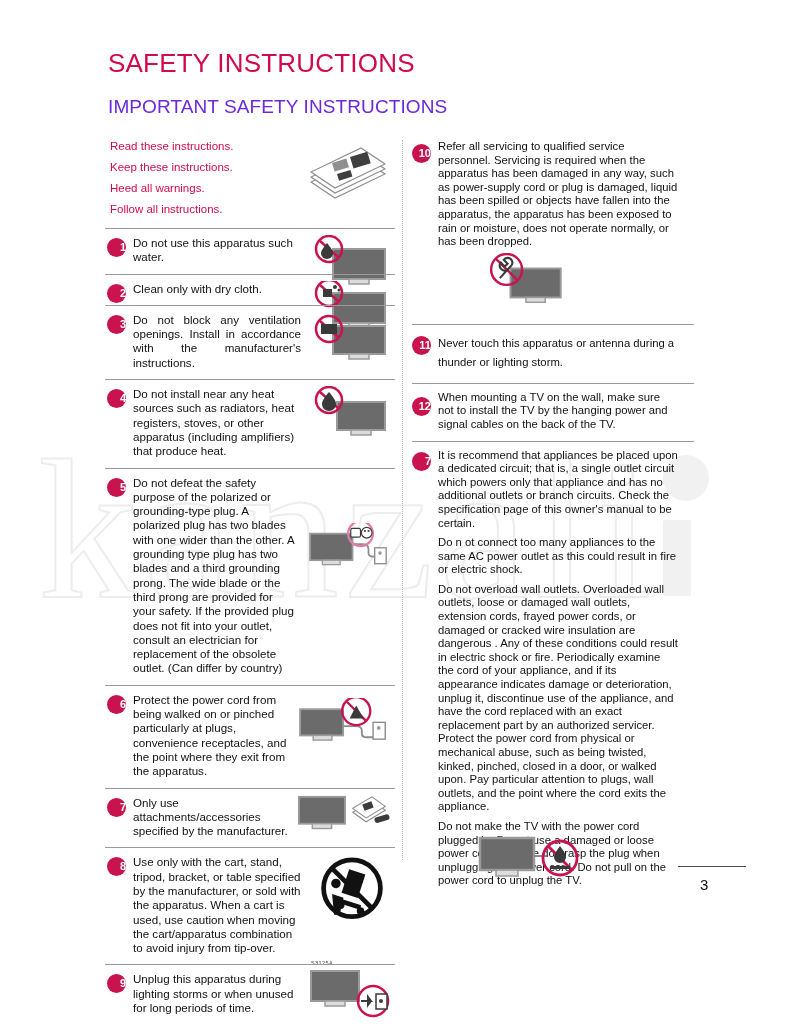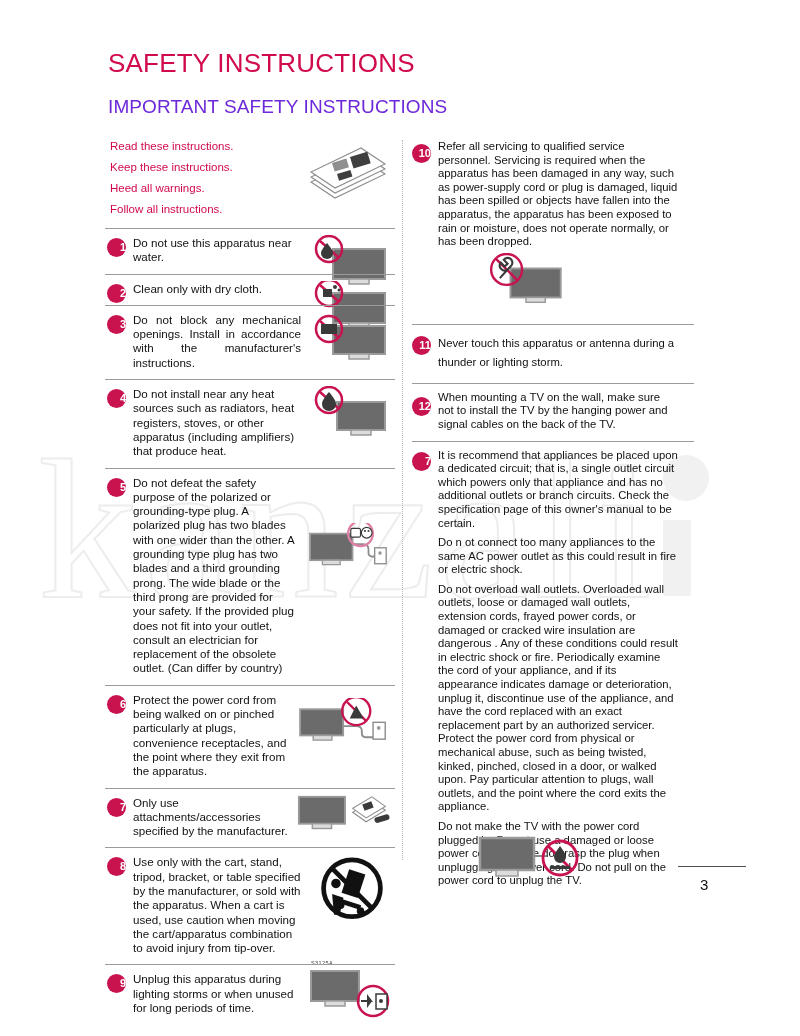--- a/index.html
+++ b/index.html
@@ -242,21 +242,21 @@
         </g>
         <g fill="#3f3f3f">
           <rect x="45" y="13" width="18" height="12" transform="rotate(-17 45 13)"></rect>
           <rect x="32" y="30" width="14" height="7" transform="rotate(-17 32 30)"></rect>
         </g>
       </svg>
     </div>
 
     <div class="item first">
       <div class="badge">1</div>
-      <div class="item-text">Do not use this apparatus near water.</div>
+      <div class="item-text">Do not use this apparatus such water.</div>
       <svg class="item-icon" viewBox="0 0 92 56">
         <rect x="30" y="14" width="52" height="30" fill="#6b6b6b" stroke="#9a9a9a" stroke-width="2"></rect>
         <rect x="46" y="44" width="20" height="5" fill="#dcdcdc" stroke="#9a9a9a" stroke-width="1.5"></rect>
         <circle cx="26" cy="14" r="13" fill="none" stroke="#c8134e" stroke-width="2.5"></circle>
         <path d="M17 6 L35 22" stroke="#c8134e" stroke-width="2.5"></path>
         <path d="M24 8 c-4 5 -6 8 -6 10 a6 6 0 0 0 12 0 c0 -2 -2 -5 -6 -10z" fill="#3a3a3a"></path>
       </svg>
     </div>
 
     <div class="item">
@@ -268,21 +268,21 @@
         <circle cx="26" cy="12" r="13" fill="none" stroke="#c8134e" stroke-width="2.5"></circle>
         <path d="M17 4 L35 20" stroke="#c8134e" stroke-width="2.5"></path>
         <path d="M20 8 h9 v8 h-9z" fill="#3a3a3a"></path>
         <circle cx="32" cy="6" r="2" fill="#3a3a3a"></circle>
         <circle cx="36" cy="9" r="1.5" fill="#3a3a3a"></circle>
       </svg>
     </div>
 
     <div class="item">
       <div class="badge">3</div>
-      <div class="item-text just">Do not block any mechanical openings. Install in accordance with the manufacturer's instructions.</div>
+      <div class="item-text just">Do not block any ventilation openings. Install in accordance with the manufacturer's instructions.</div>
       <svg class="item-icon" viewBox="0 0 92 56">
         <g stroke="#6b6b6b" stroke-width="2">
           <path d="M48 2 v8"></path>
             <path d="M60 2 v8"></path>
             <path d="M72 2 v8"></path>
         </g>
         <rect x="30" y="14" width="52" height="28" fill="#6b6b6b" stroke="#9a9a9a" stroke-width="2"></rect>
         <rect x="46" y="42" width="20" height="5" fill="#dcdcdc" stroke="#9a9a9a" stroke-width="1.5"></rect>
         <circle cx="26" cy="17" r="13" fill="none" stroke="#c8134e" stroke-width="2.5"></circle>
         <path d="M17 9 L35 25" stroke="#c8134e" stroke-width="2.5"></path>

